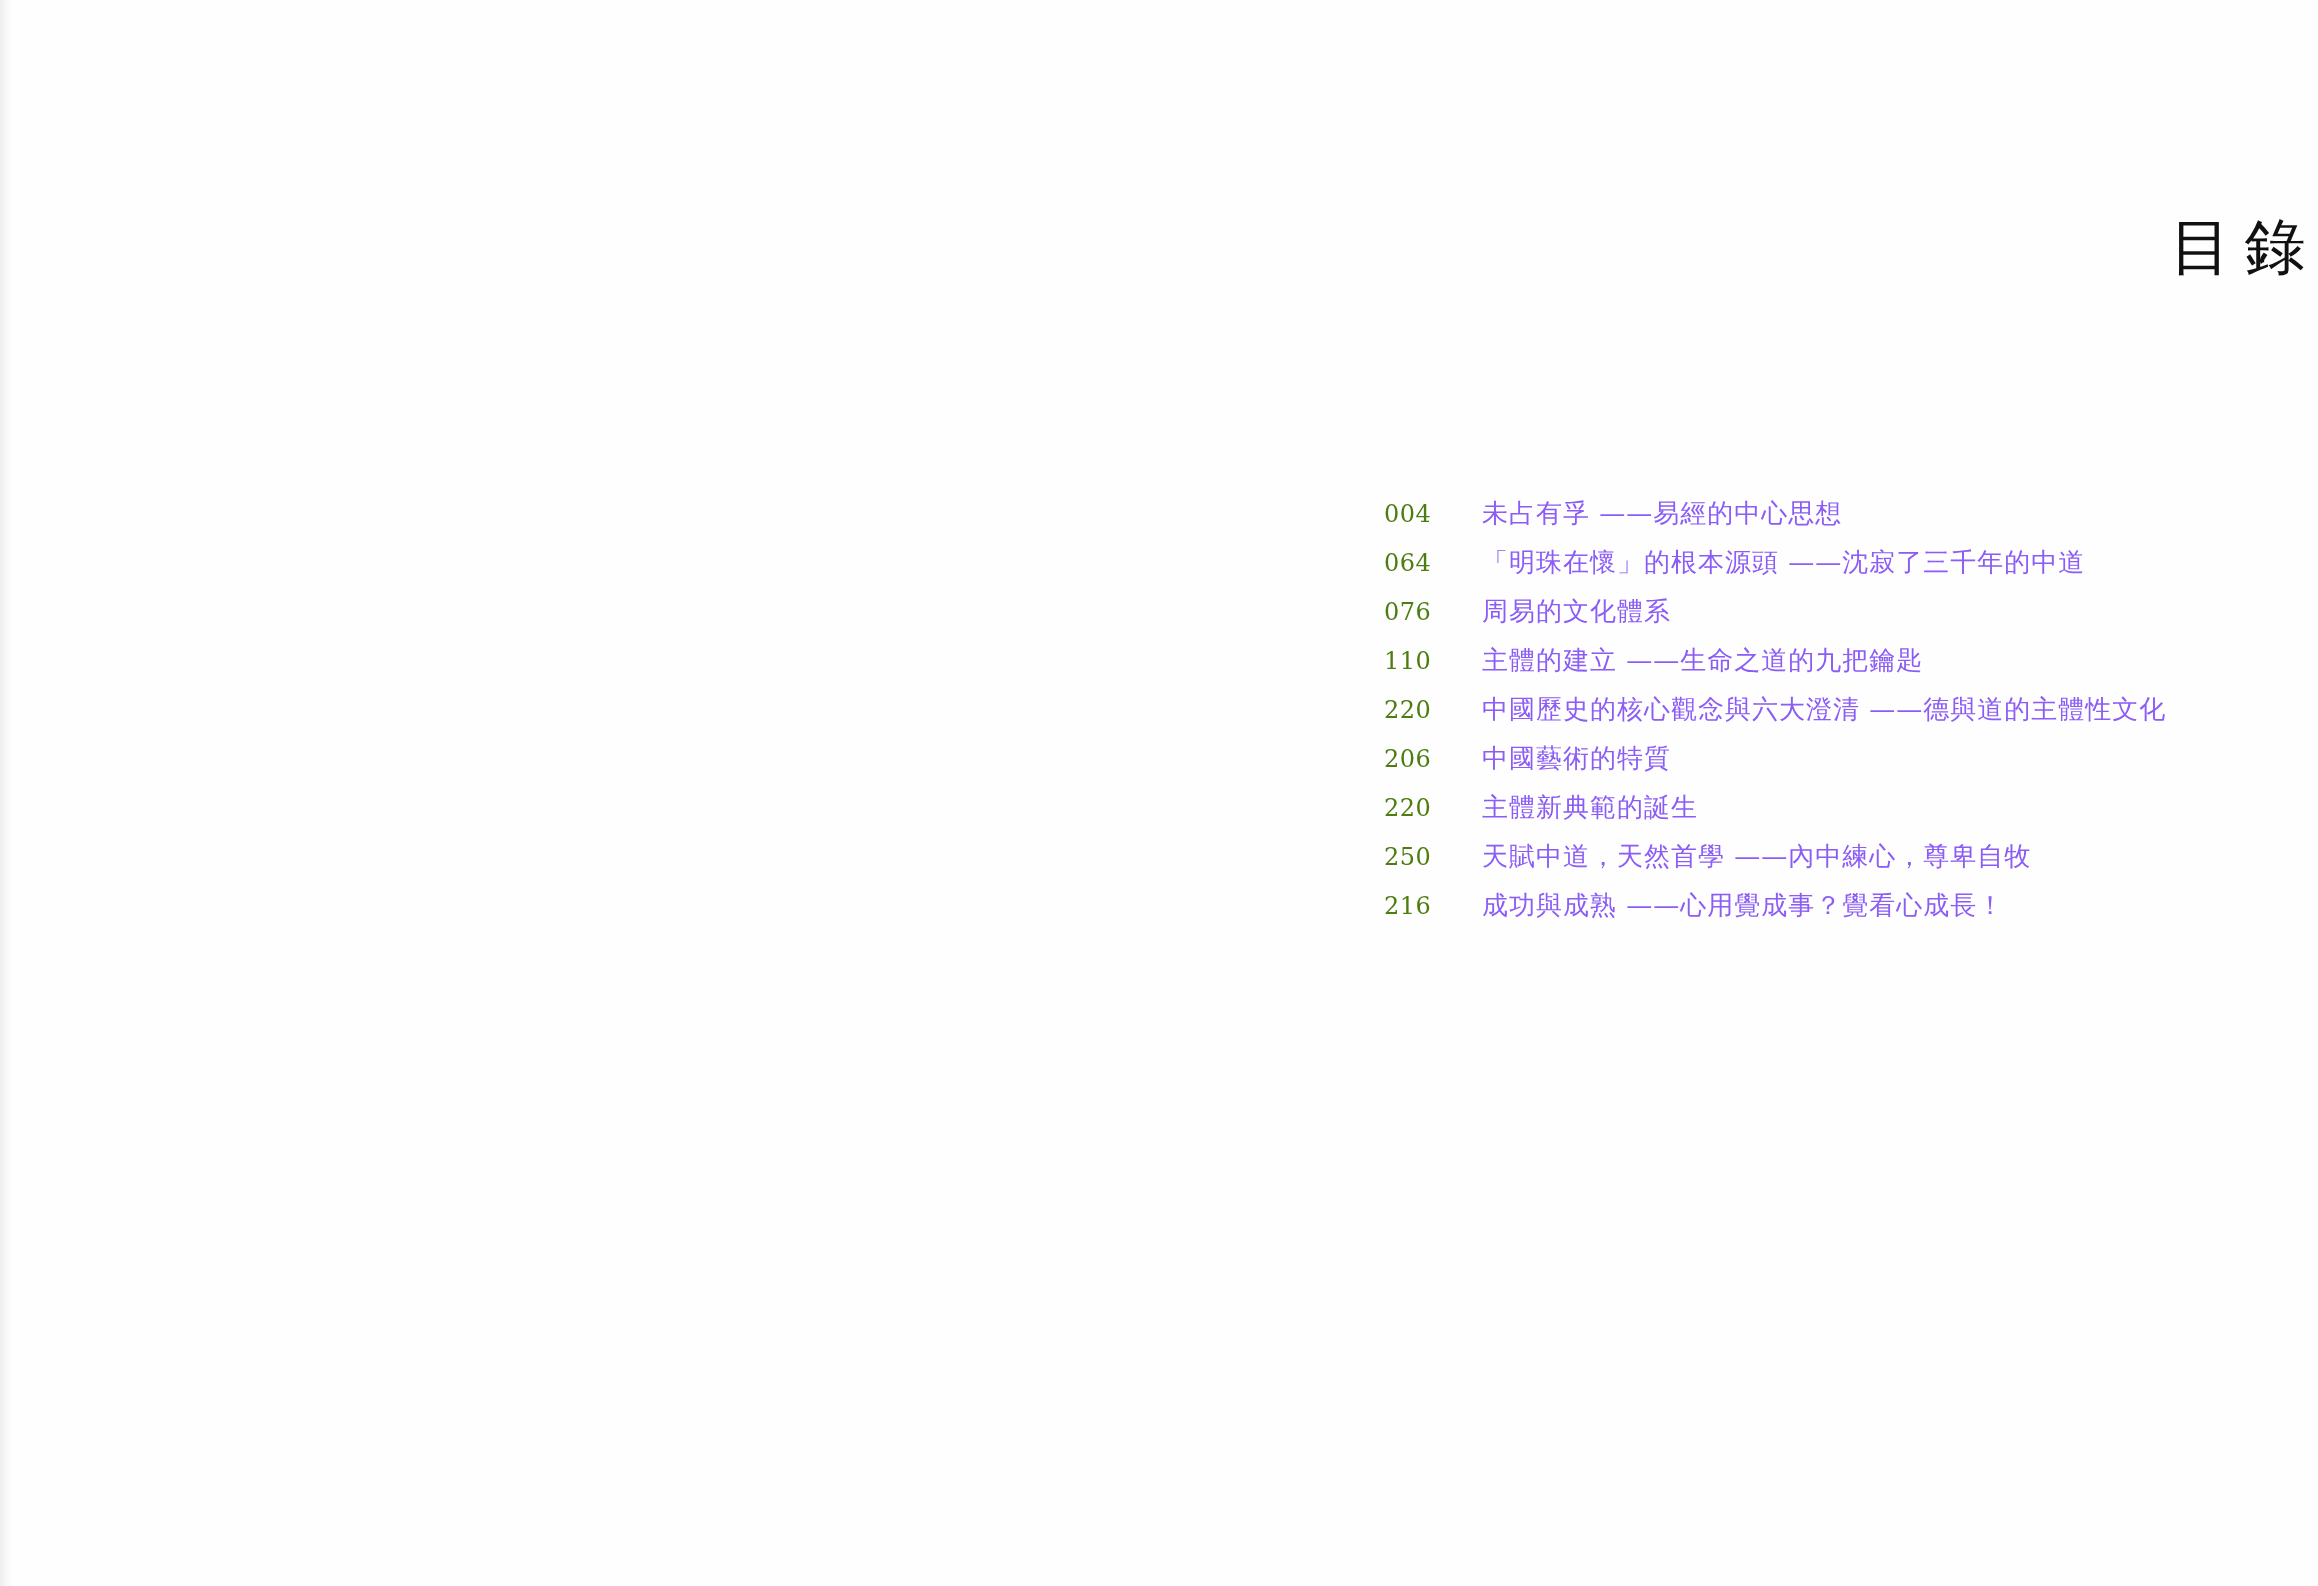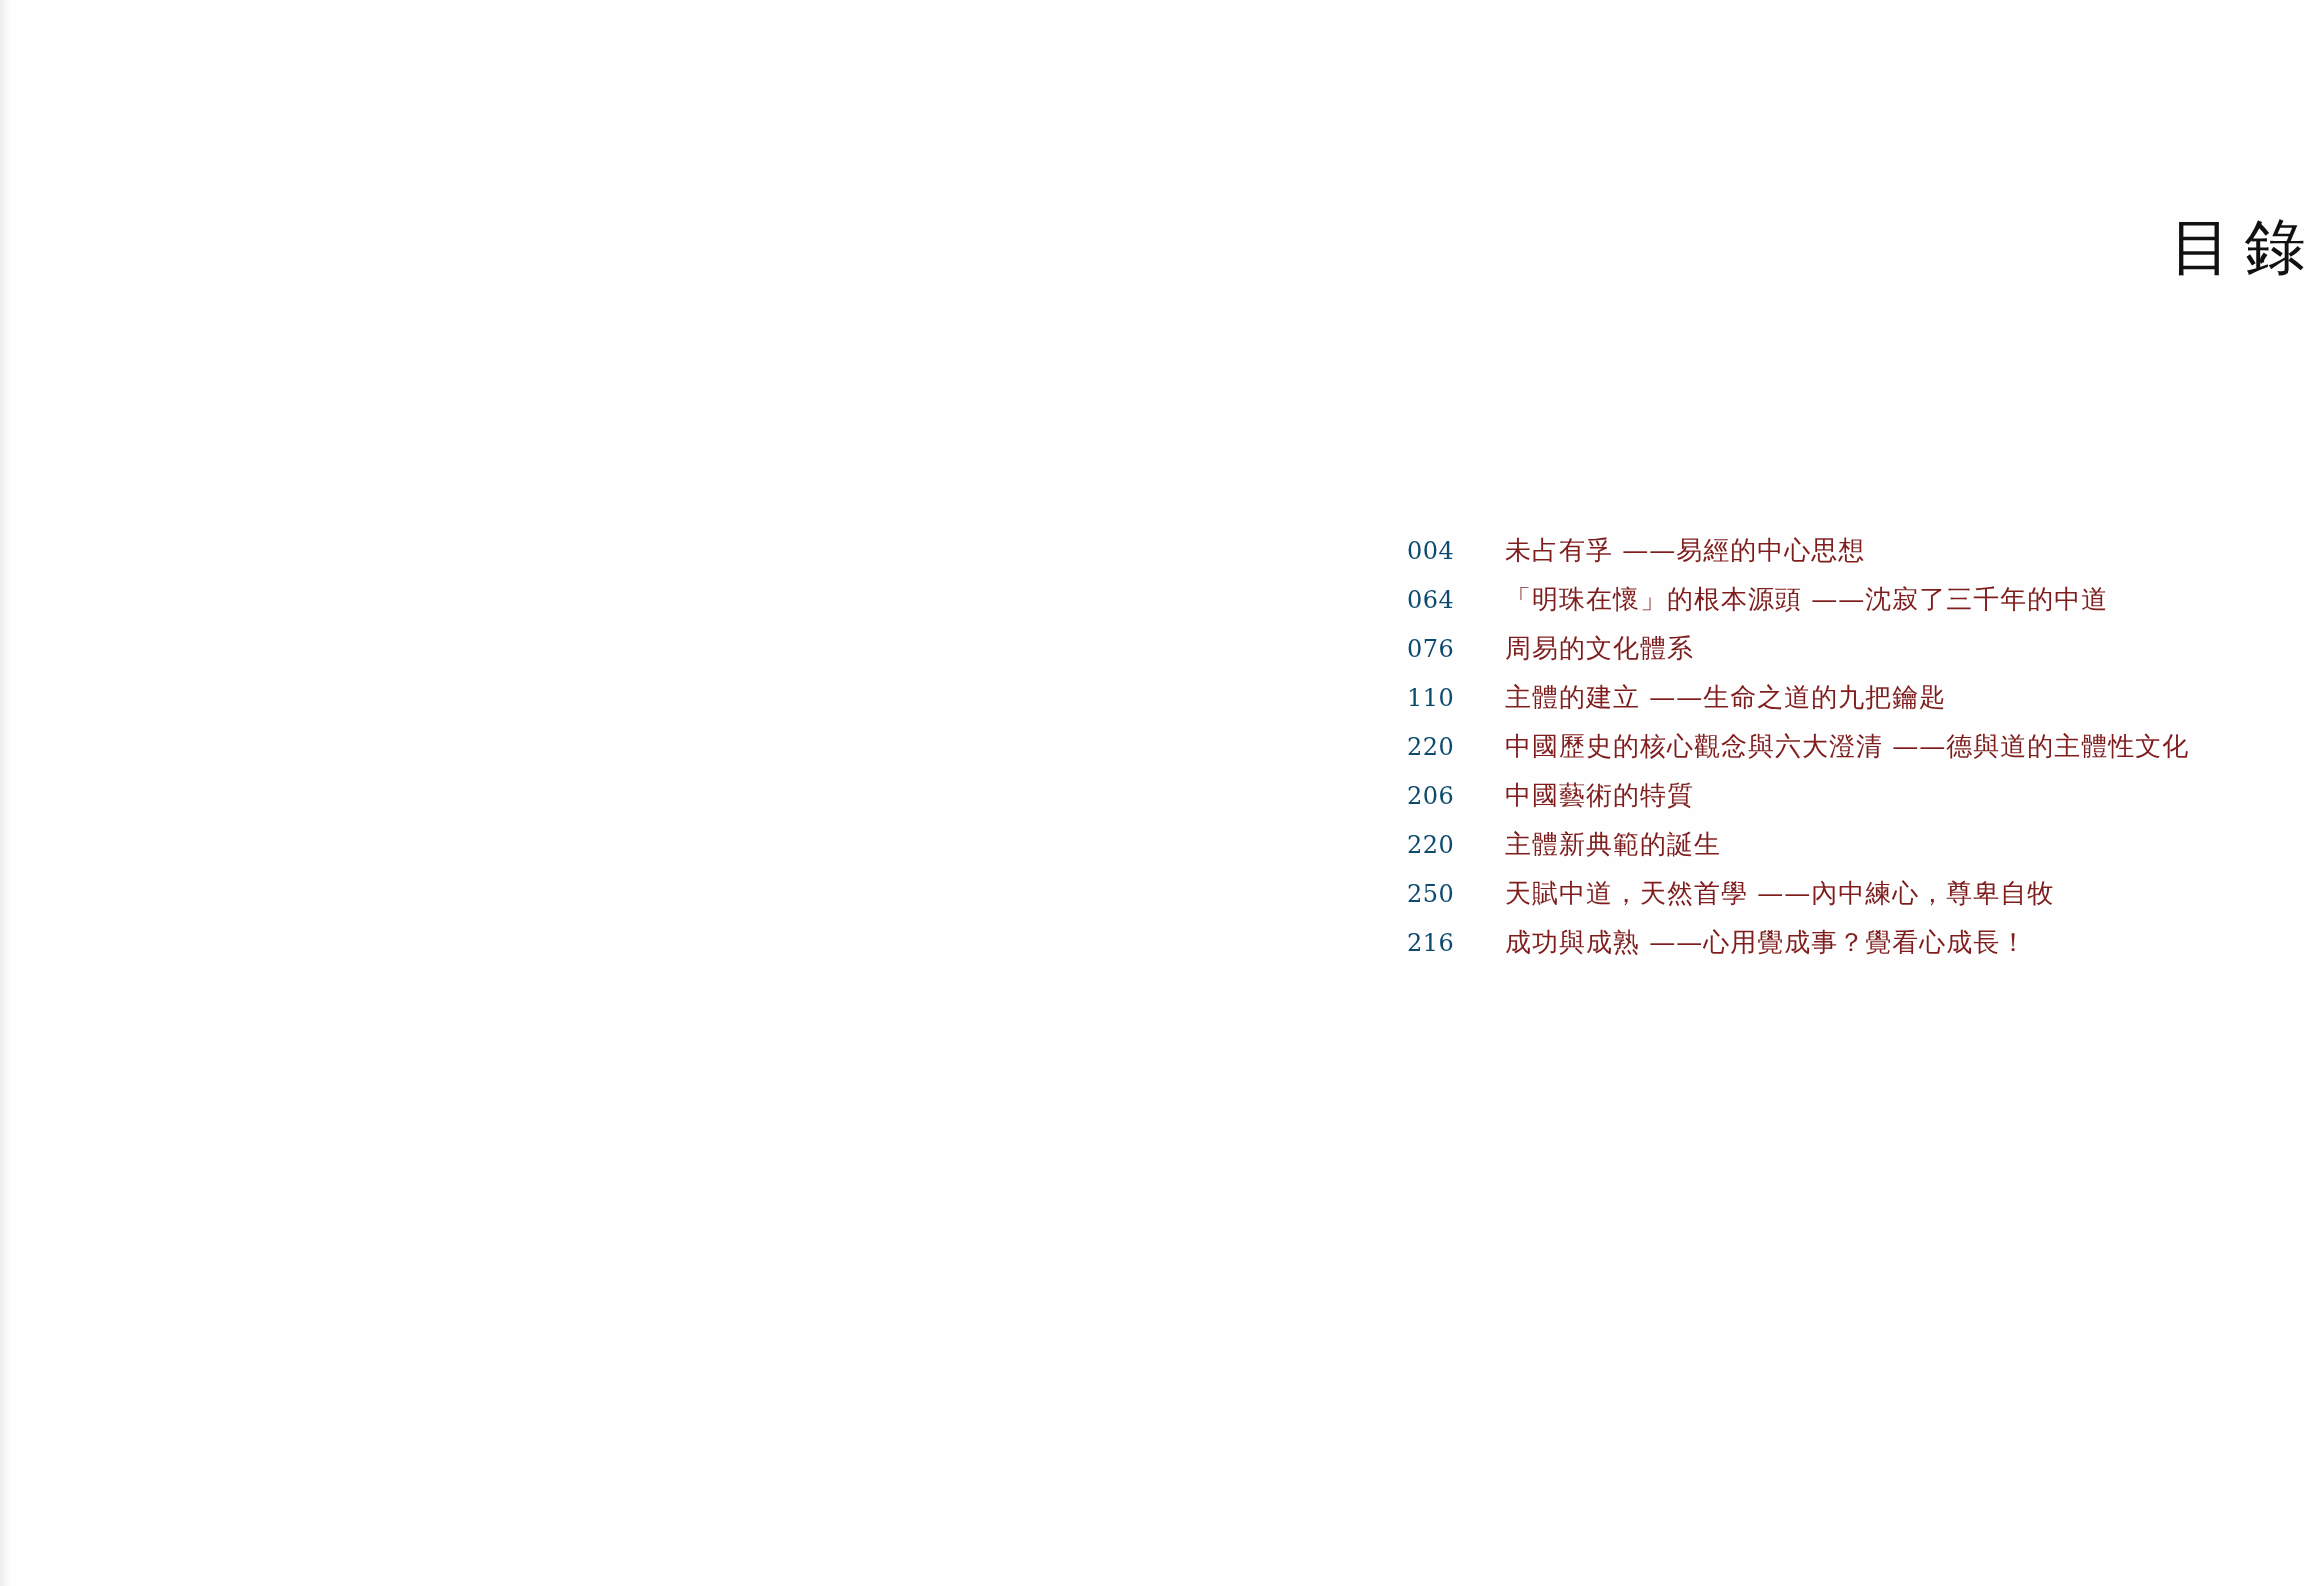--- a/index.html
+++ b/index.html
@@ -59,31 +59,29 @@
   .toc-row {
     display: flex;
     align-items: baseline;
     height: 49px;
     white-space: nowrap;
   }
   .toc-page {
     width: 98px;
     flex: 0 0 98px;
     font-size: 24px;
-    color: #0c4a6e;
+    color: #4d7c0f;
     letter-spacing: 0.5px;
     font-family: "DejaVu Serif", "Liberation Serif", serif;
-    margin-left: 23px;
   }
   .toc-label {
     font-size: 26px;
-    color: #7f1d1d;
+    color: #8b5cf6;
     letter-spacing: 1px;
     font-family: "DejaVu Serif", "Liberation Serif", serif;
-    margin-top: 37px;
   }
 </style>
 </head>
 <body>
 
 <div class="page">
 
   <div class="left-edge-shade"></div>
 
   <div class="title-wrap">

